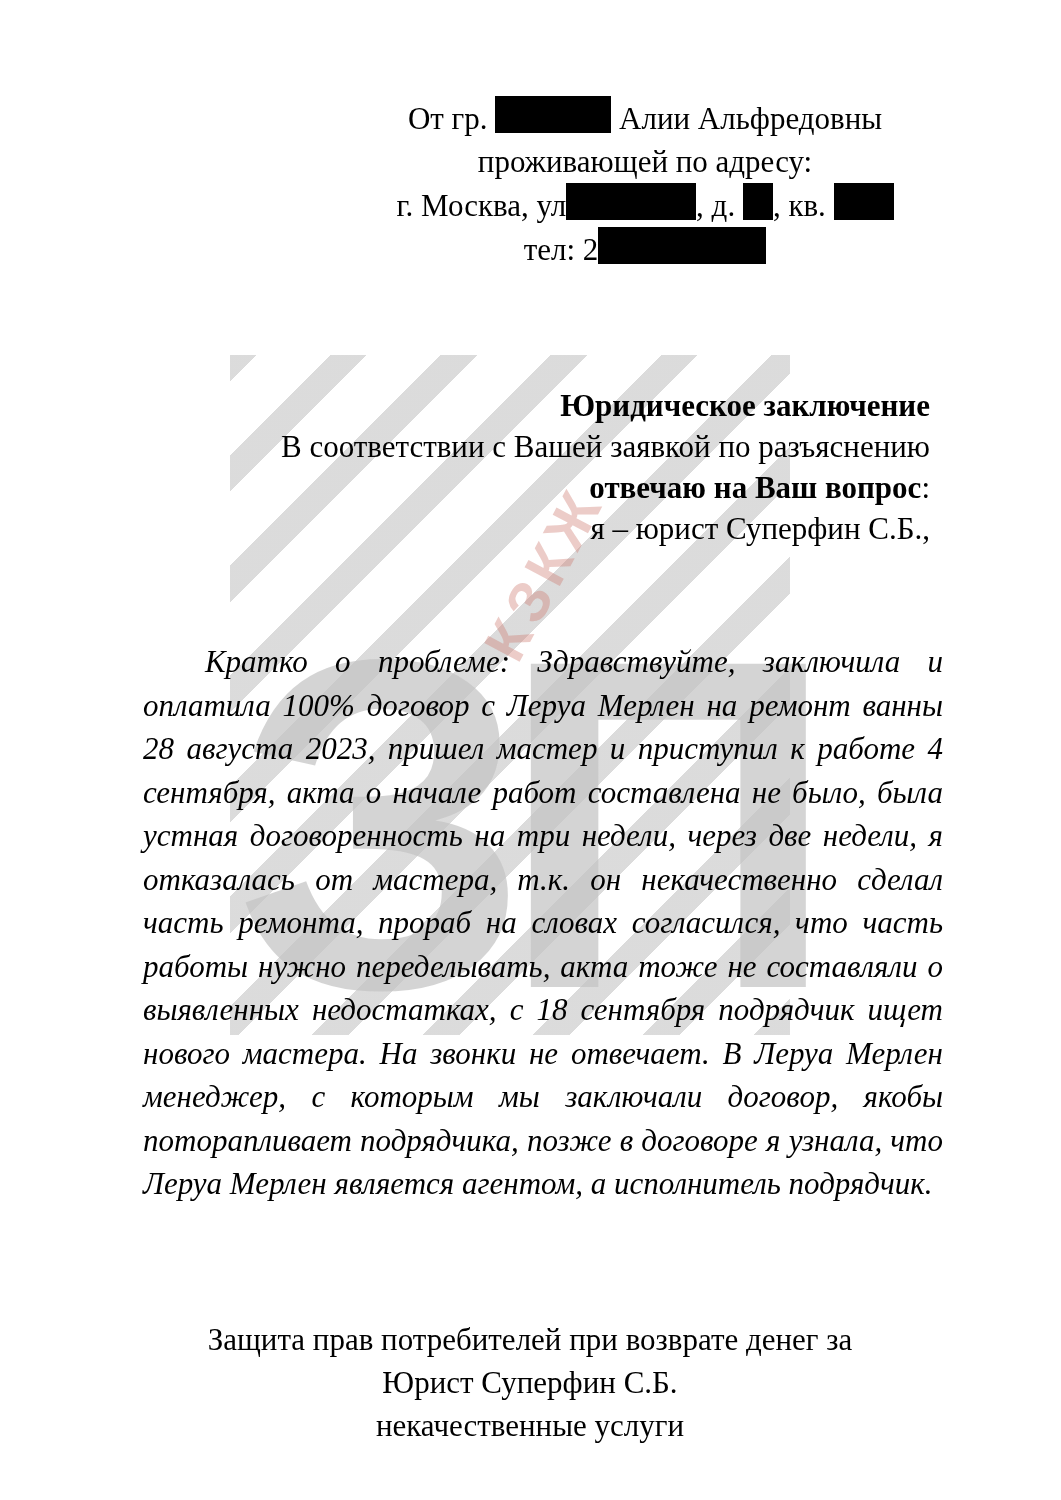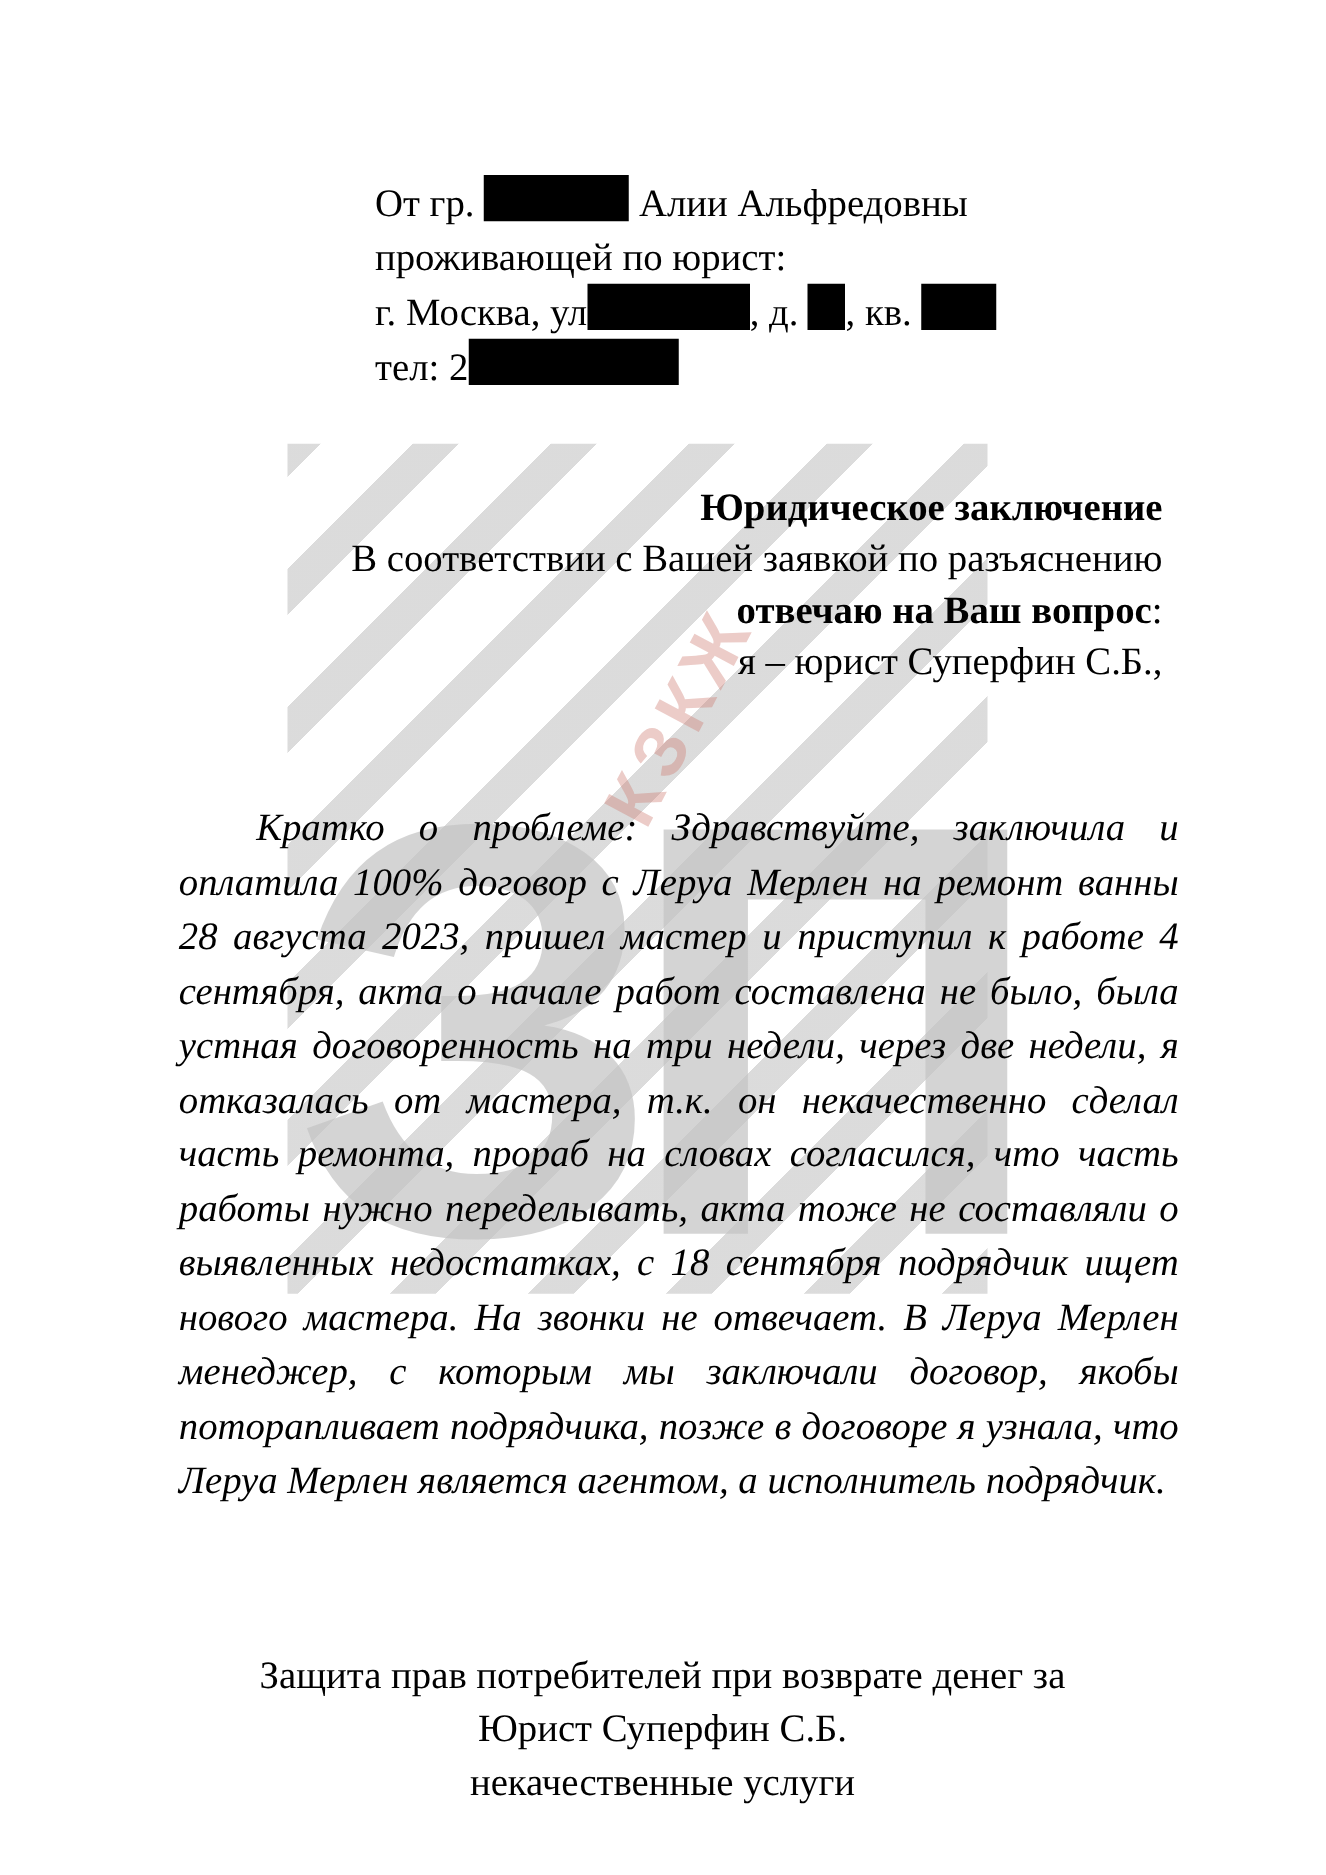--- a/index.html
+++ b/index.html
@@ -75,24 +75,23 @@
     position: relative;
     z-index: 2;
   }
 
   
   .addressee {
     position: absolute;
     left: 300px;
     top: 96px;
     width: 690px;
-    text-align: left;
+    text-align: center;
     font-size: 31px;
     line-height: 43px;
-    margin-top: 44px;
   }
   .addr-line {
     white-space: nowrap;
   }
   .redaction {
     display: inline-block;
     background: #000000;
     vertical-align: -4px;
     border-radius: 0;
   }
@@ -155,21 +154,21 @@
   <div class="watermark">
     <div class="wm-stripes"></div>
     <div class="wm-glyph">ЗП</div>
     <div class="wm-red">КЗКЖ</div>
   </div>
 
   <div class="content">
 
     <div class="addressee">
       <div class="addr-line"><span>От гр.</span> <span class="redaction r-name"></span> <span>Алии Альфредовны</span></div>
-      <div class="addr-line">проживающей по юрист:</div>
+      <div class="addr-line">проживающей по адресу:</div>
       <div class="addr-line"><span>г. Москва, ул</span><span class="redaction r-street"></span><span>, д.</span> <span class="redaction r-house"></span><span>, кв.</span> <span class="redaction r-flat"></span></div>
       <div class="addr-line"><span>тел: 2</span><span class="redaction r-phone"></span></div>
     </div>
 
     <div class="intro">
       <div class="doc-title">Юридическое заключение</div>
       <div>В соответствии с Вашей заявкой по разъяснению</div>
       <div><span class="emph">отвечаю на Ваш вопрос</span><span>:</span></div>
       <div>я – юрист Суперфин С.Б.,</div>
     </div>

